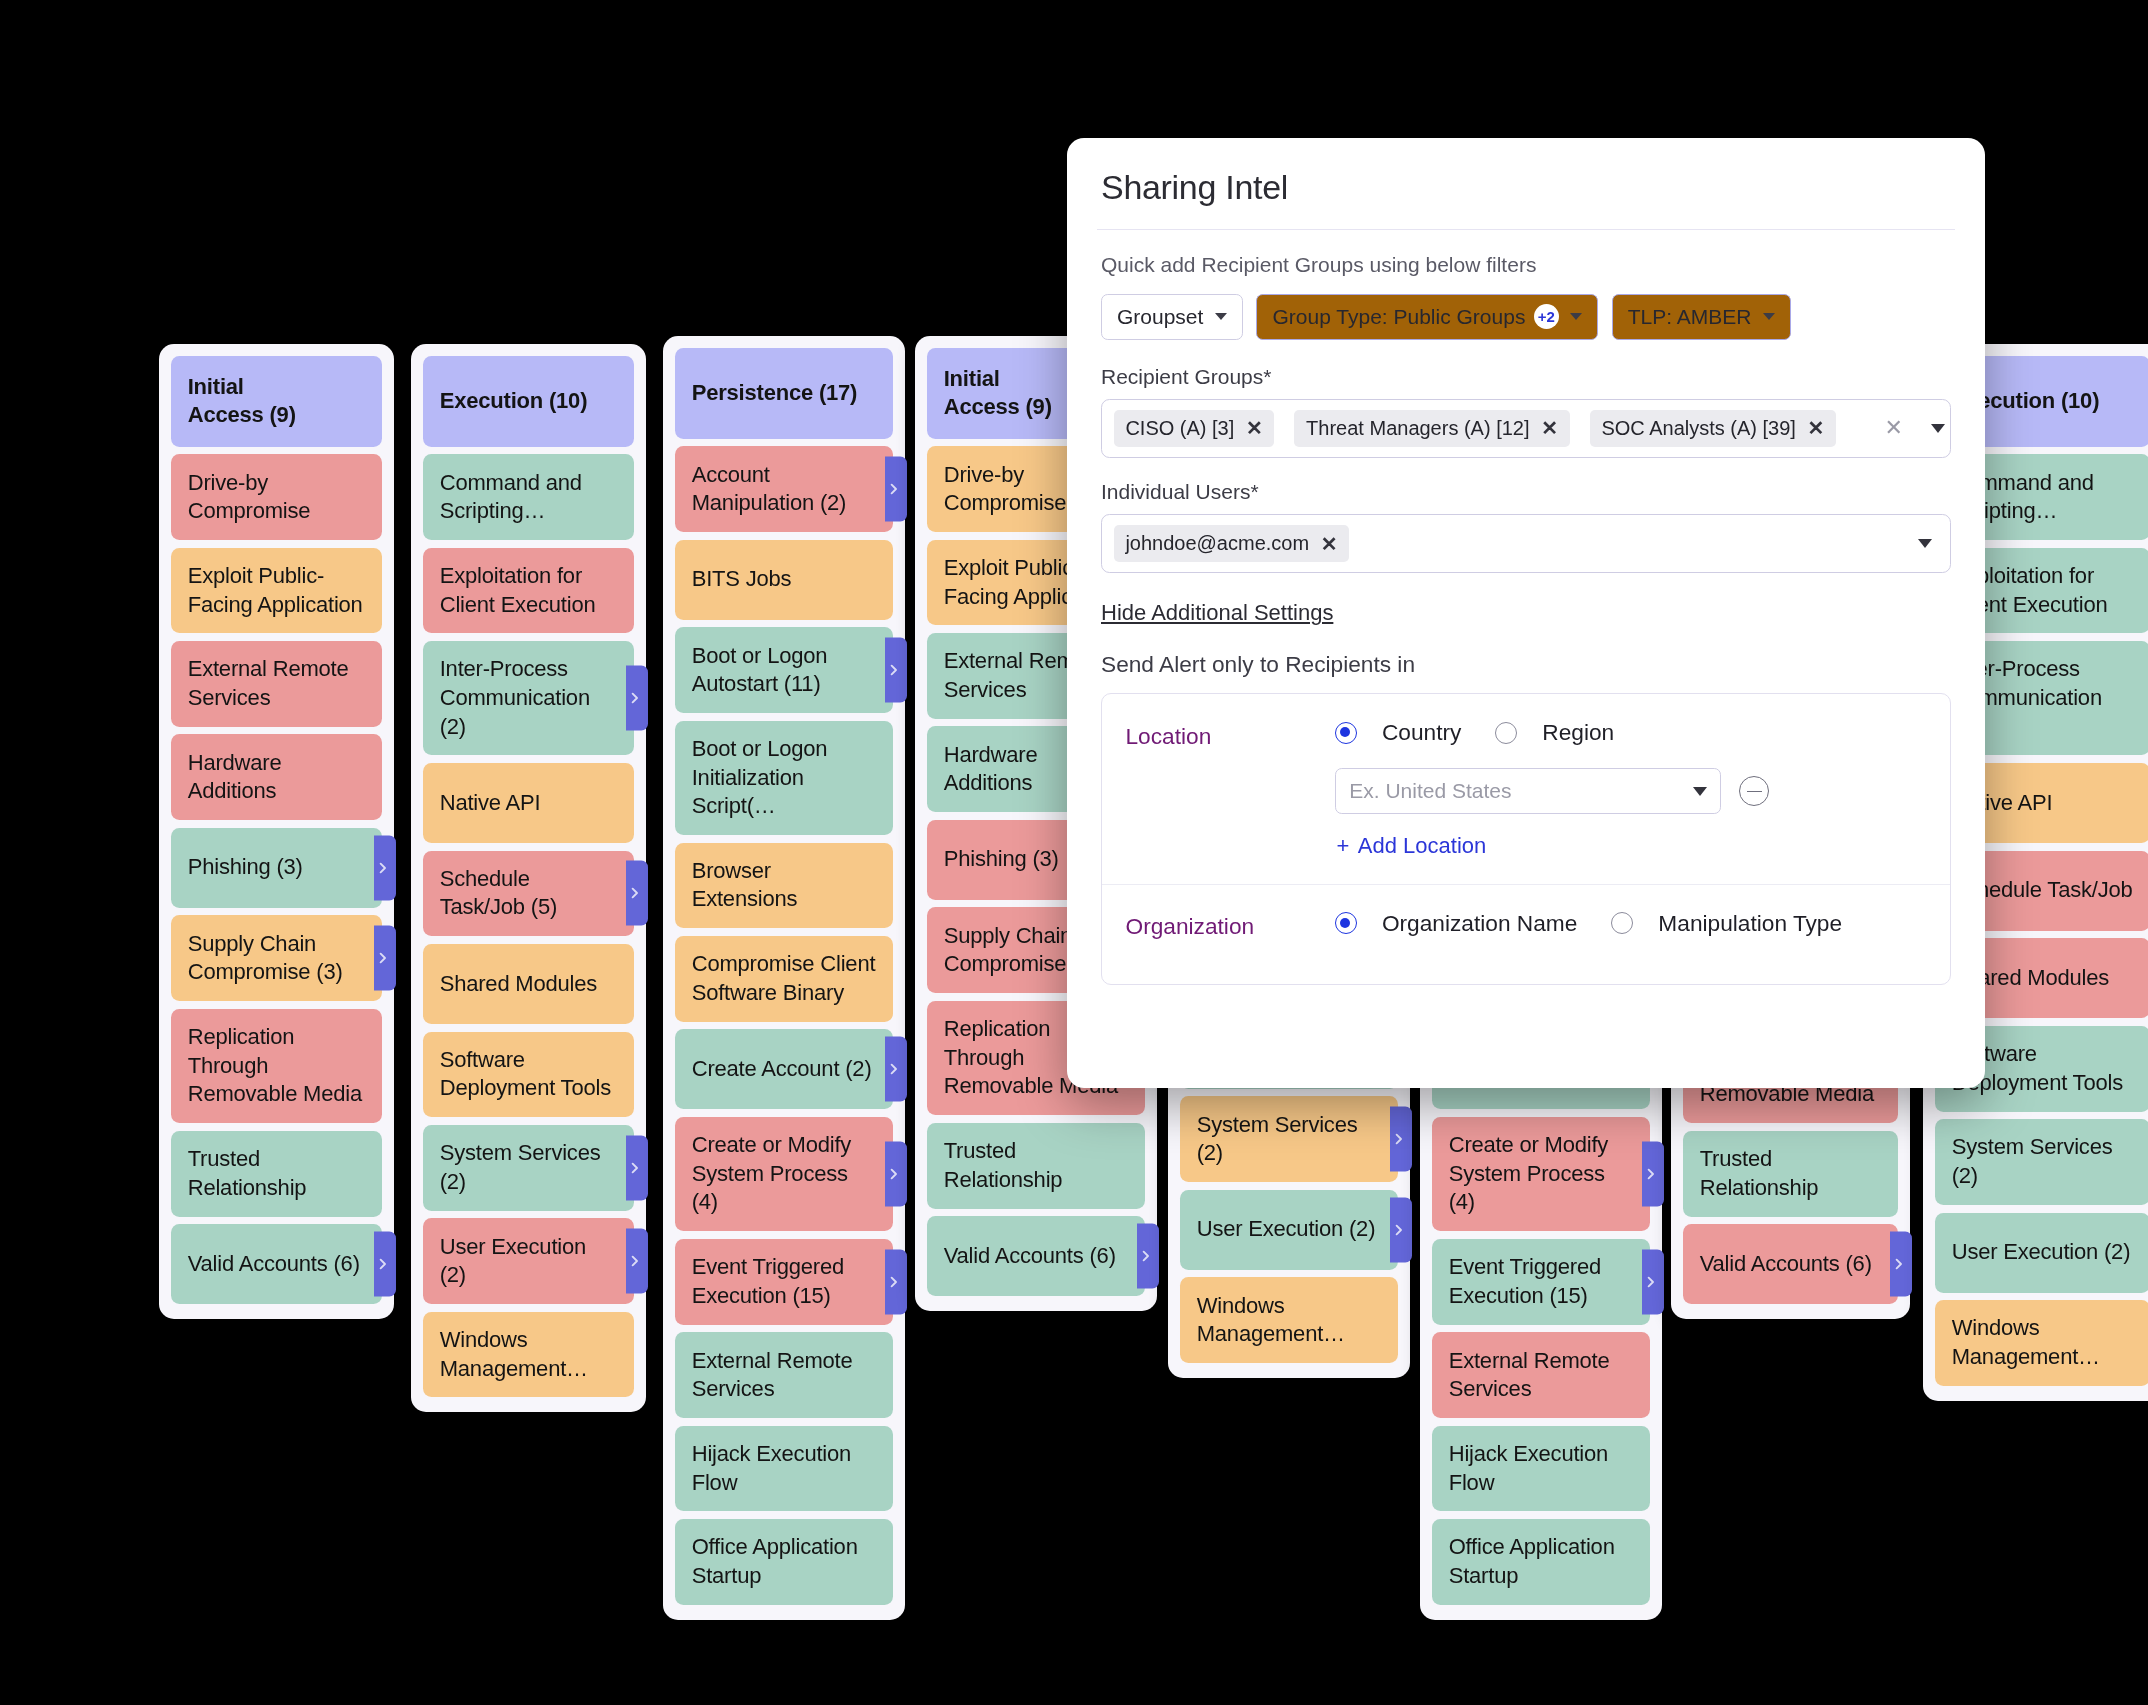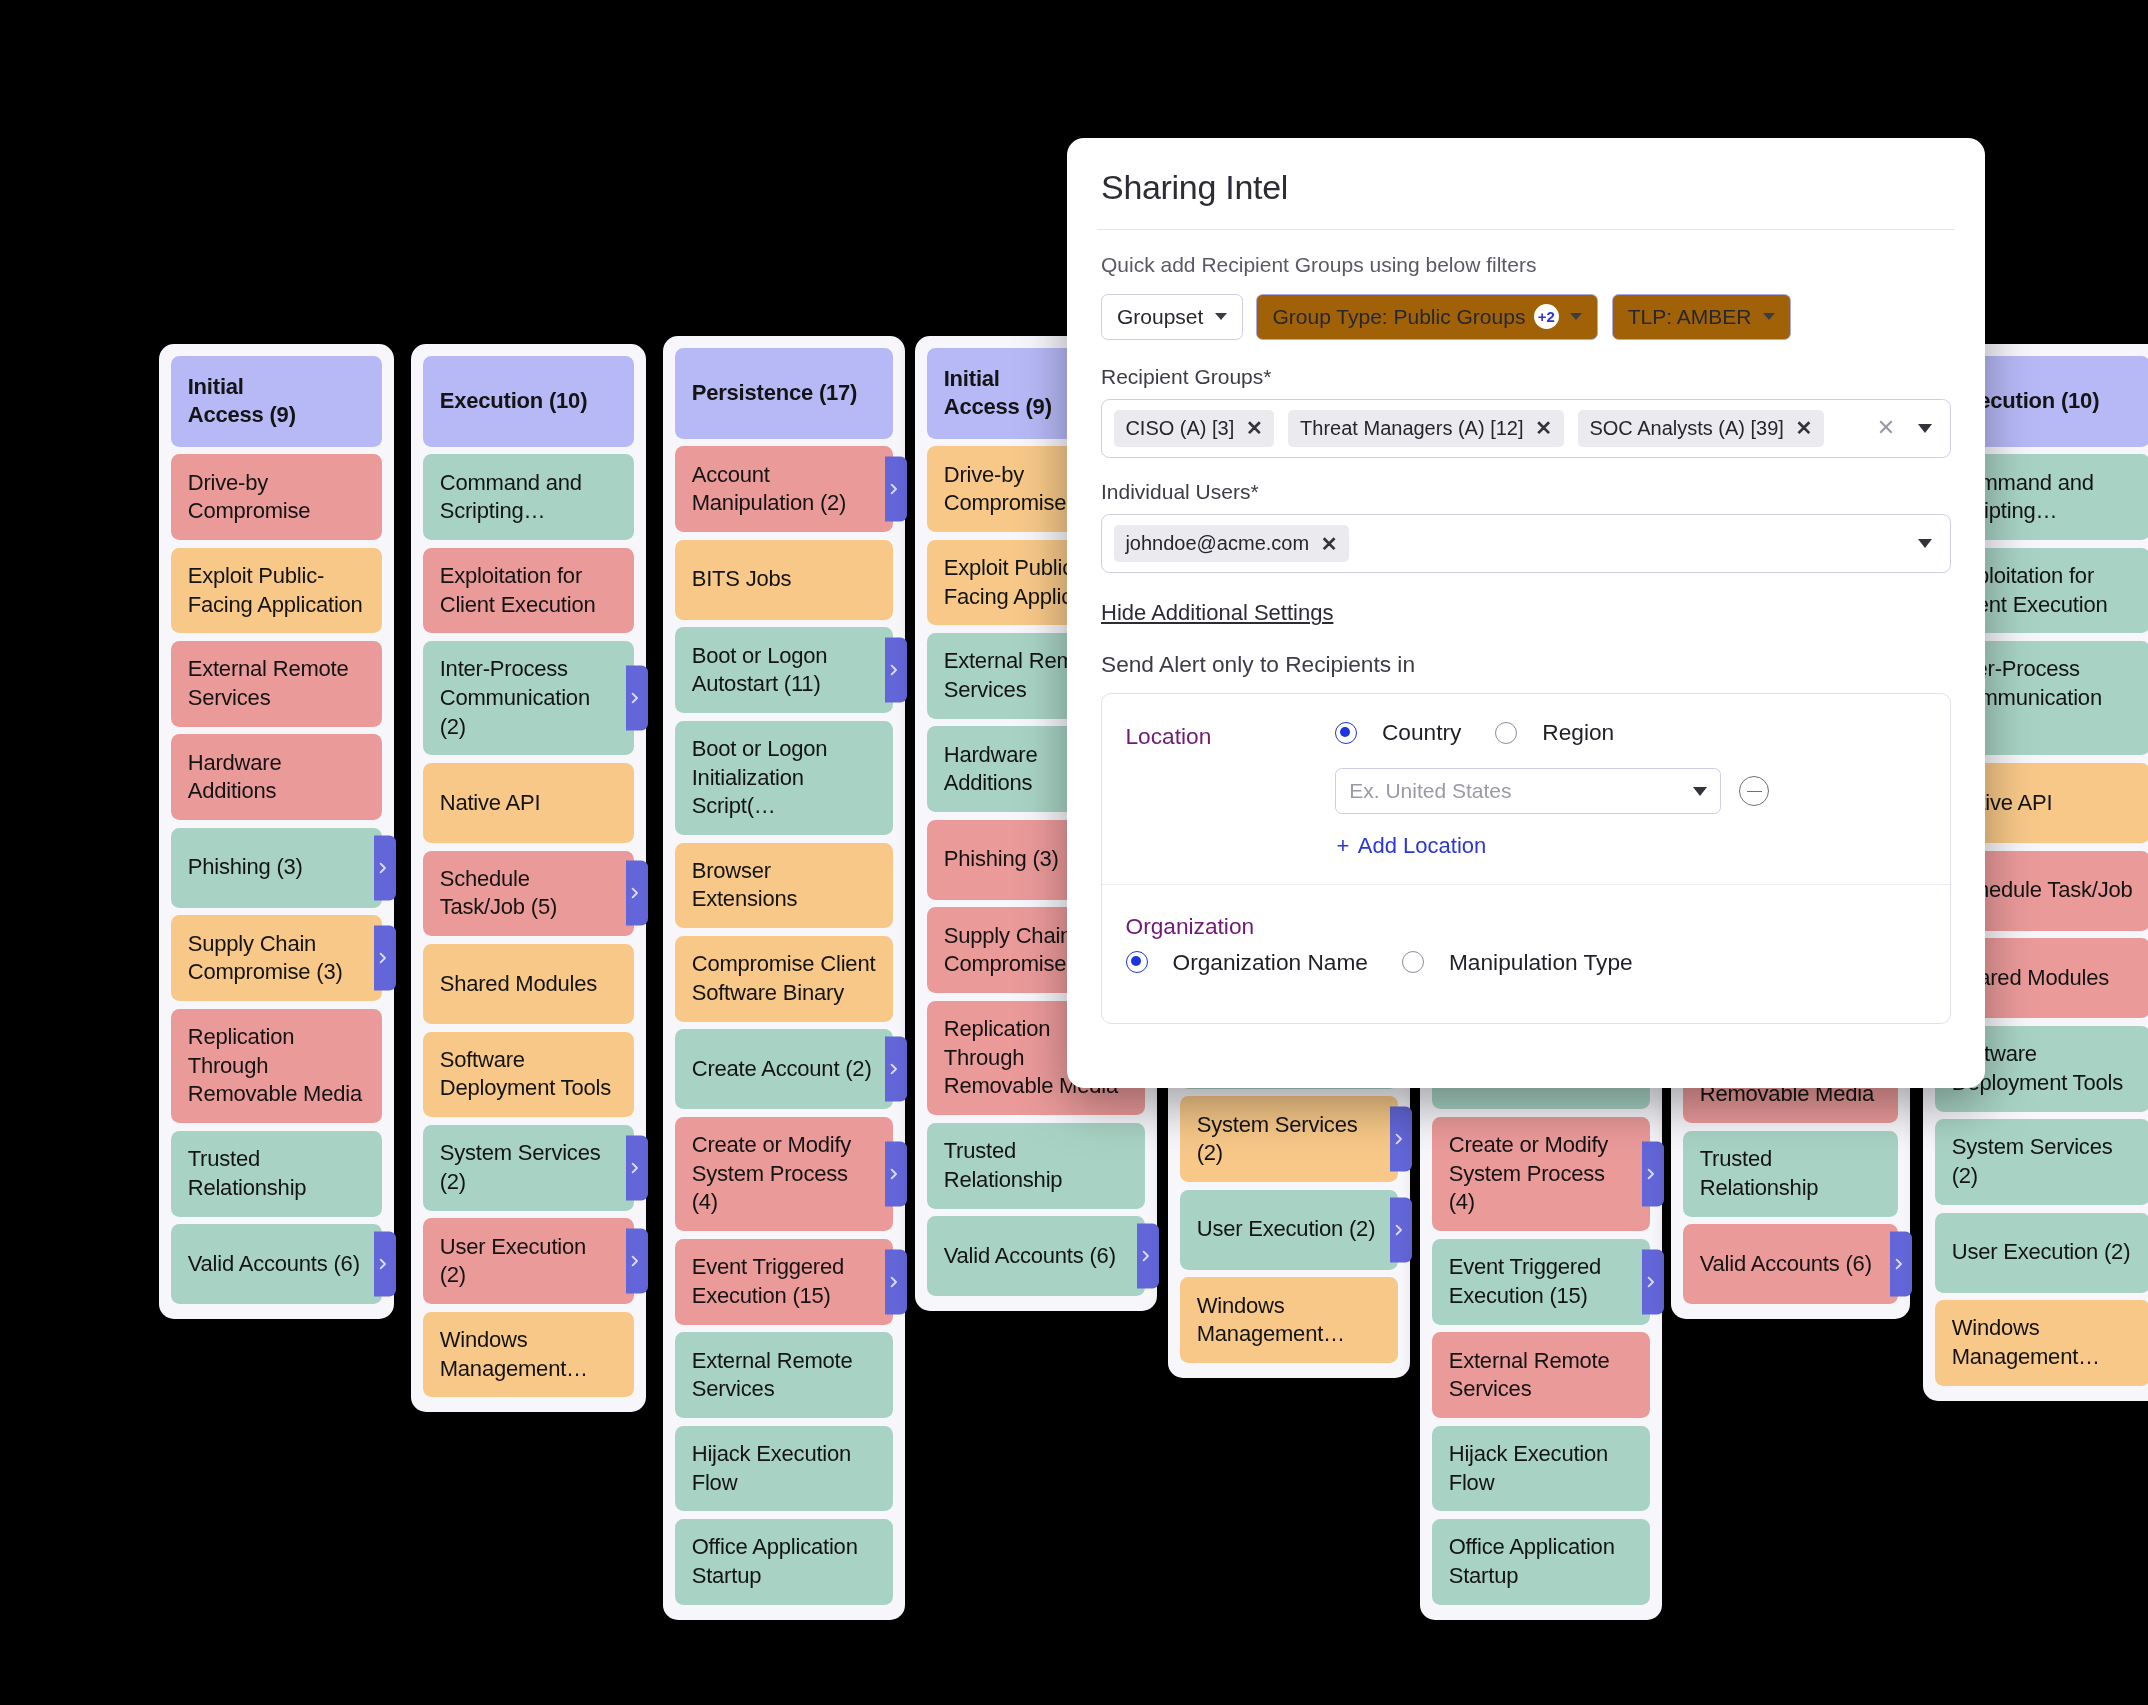--- a/index.html
+++ b/index.html
@@ -119,21 +119,21 @@
   }
   .field-label .req { color: #3c3c46; }
 
   .multiselect {
     border: 0.8px solid #cfcde3;
     border-radius: 8.4px;
     background: #fff;
     padding: 10px 11.7px;
     display: flex;
     align-items: center;
-    gap: 14px;
+    gap: 20px;
     margin-bottom: 22px;
     min-height: 55px;
   }
   .token {
     background: #ebebef;
     border-radius: 5px;
     padding: 6.7px 11.7px;
     font-size: 20px;
     color: #25252c;
     display: flex; align-items: center; gap: 11.7px;
@@ -156,21 +156,21 @@
   }
 
   .subsection-title { font-size: 22.7px; color: #3c3c46; margin-bottom: 15px; }
 
   .panel {
     border: 0.8px solid #e2e0ef;
     border-radius: 10px;
     padding: 0;
   }
   .panel-row { display: flex; padding: 25px 23.5px; gap: 8.4px; }
-  .panel-row + .panel-row { border-top: 0.8px solid #ececf4; flex-direction: column; }
+  .panel-row + .panel-row { border-top: 0.8px solid #ececf4; }
   .panel-row .row-label {
     font-size: 22.7px; color: #701a75; width: 201px; flex: none; padding-top: 3.4px;
   }
   .row-content { flex: 1; }
   .radio-line { display: flex; align-items: center; gap: 34px; margin-bottom: 22px; }
   .radio { display: flex; align-items: center; gap: 25px; font-size: 22.7px; color: #1f1f27; cursor: pointer; }
   .radio .dot {
     width: 22px; height: 22px; border-radius: 50%;
     border: 1.7px solid #8c8c9c; display: inline-block; position: relative; flex: none;
   }

